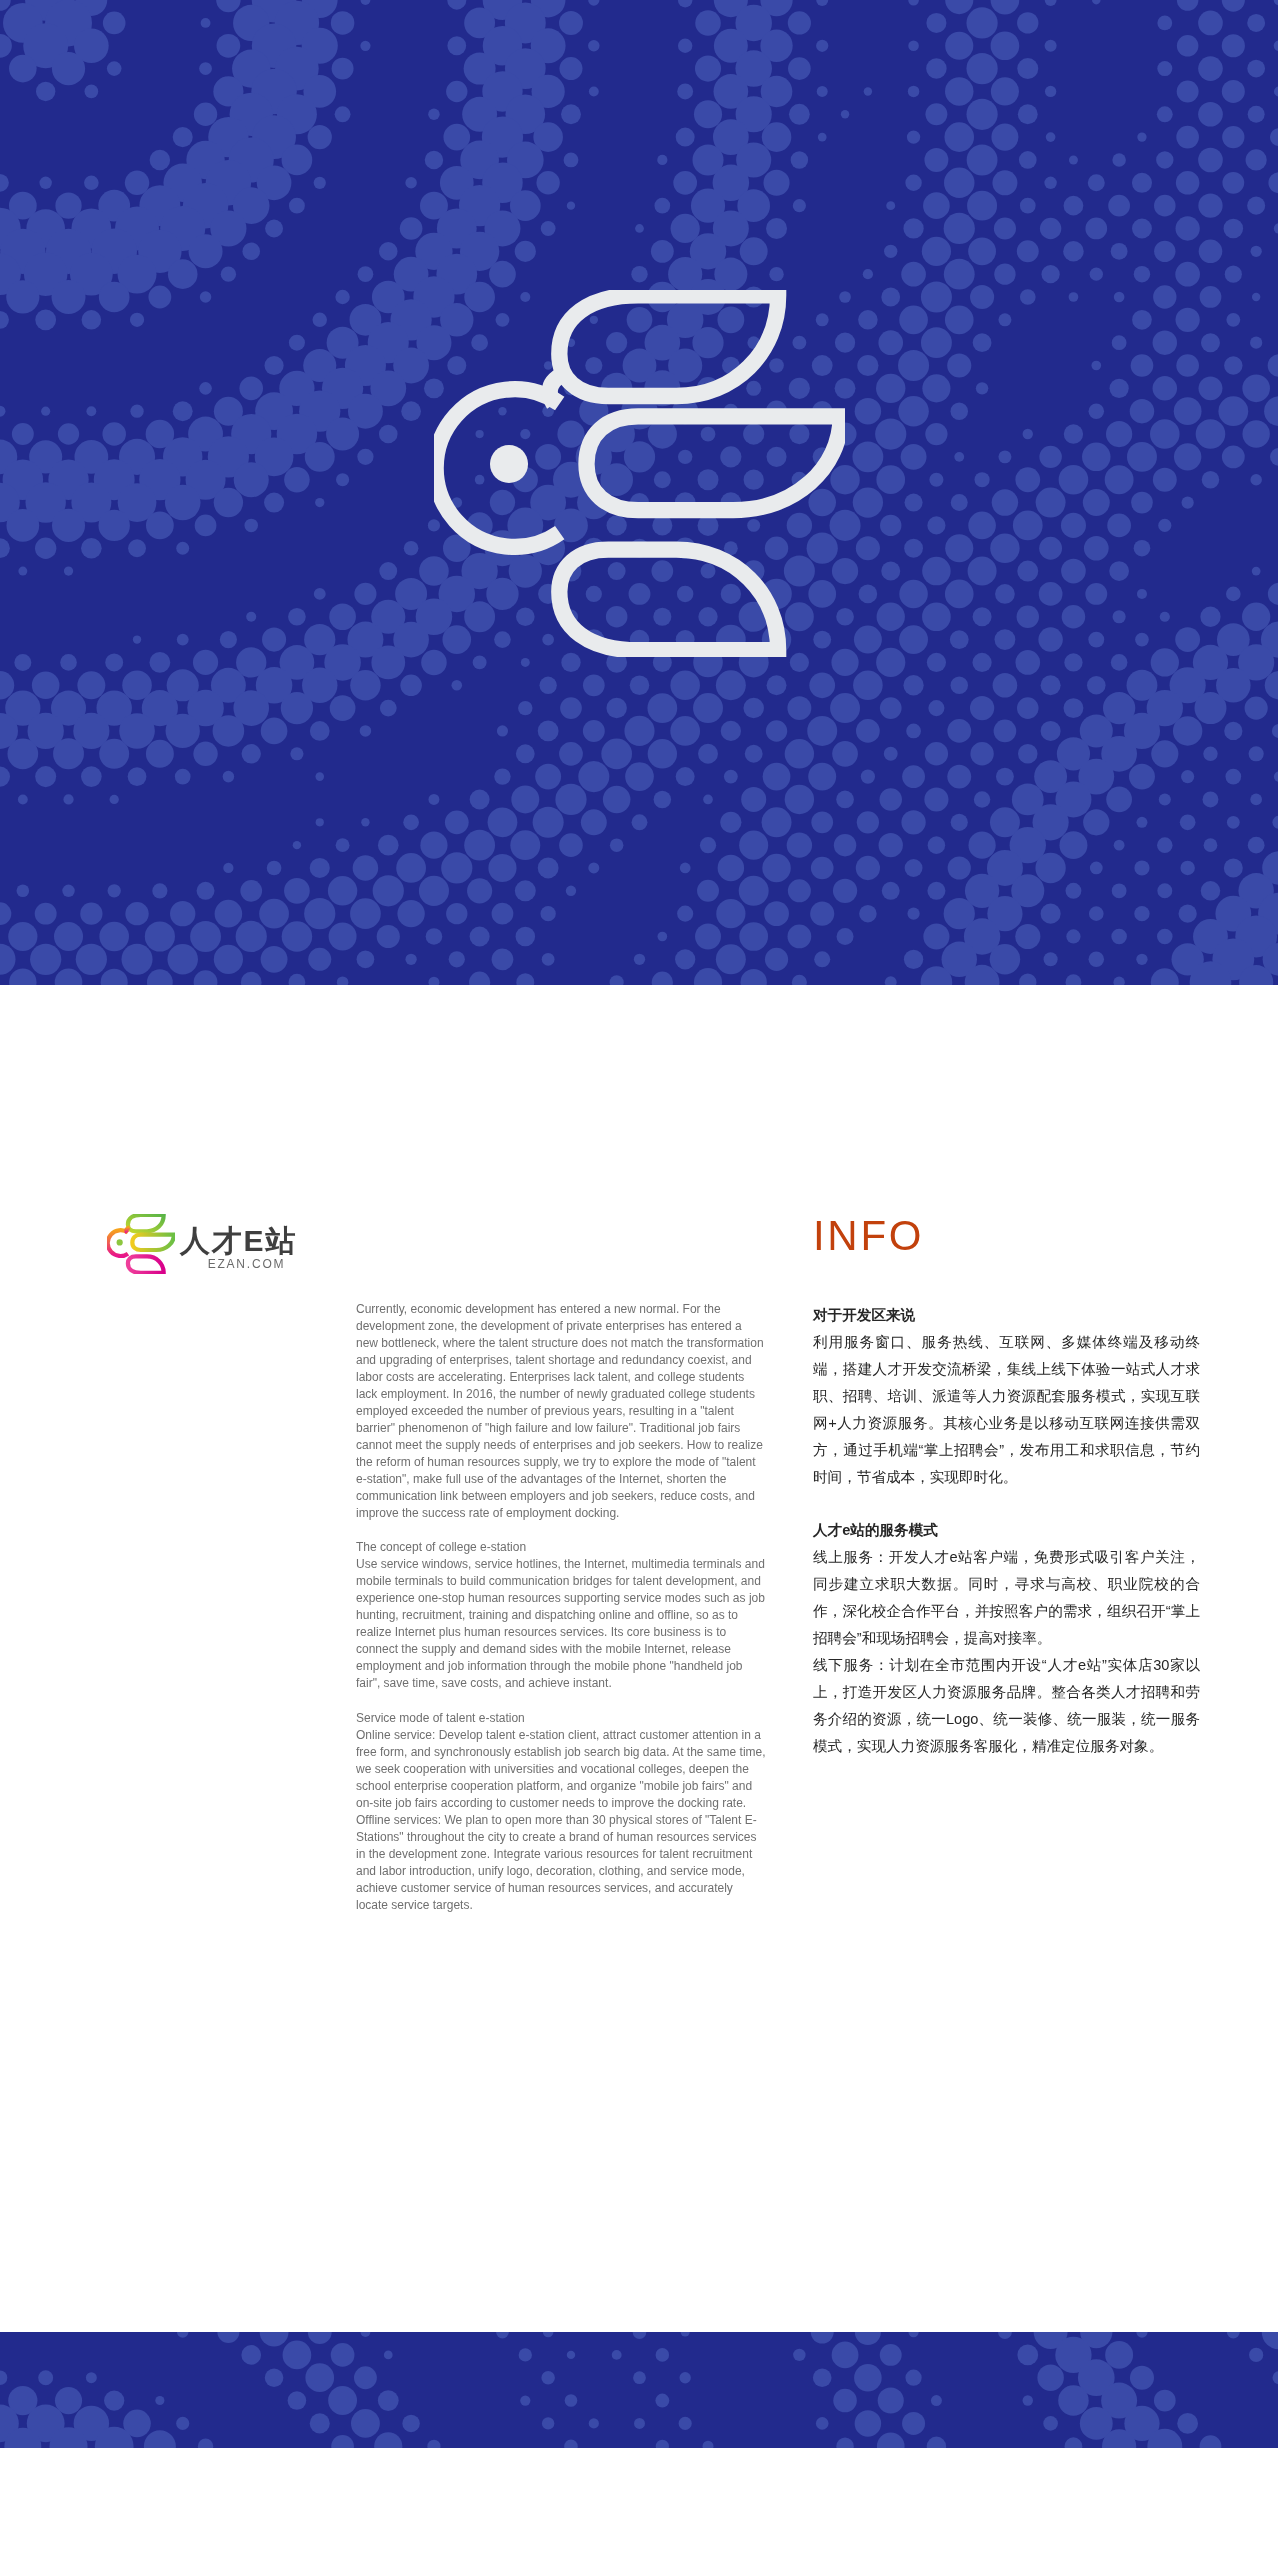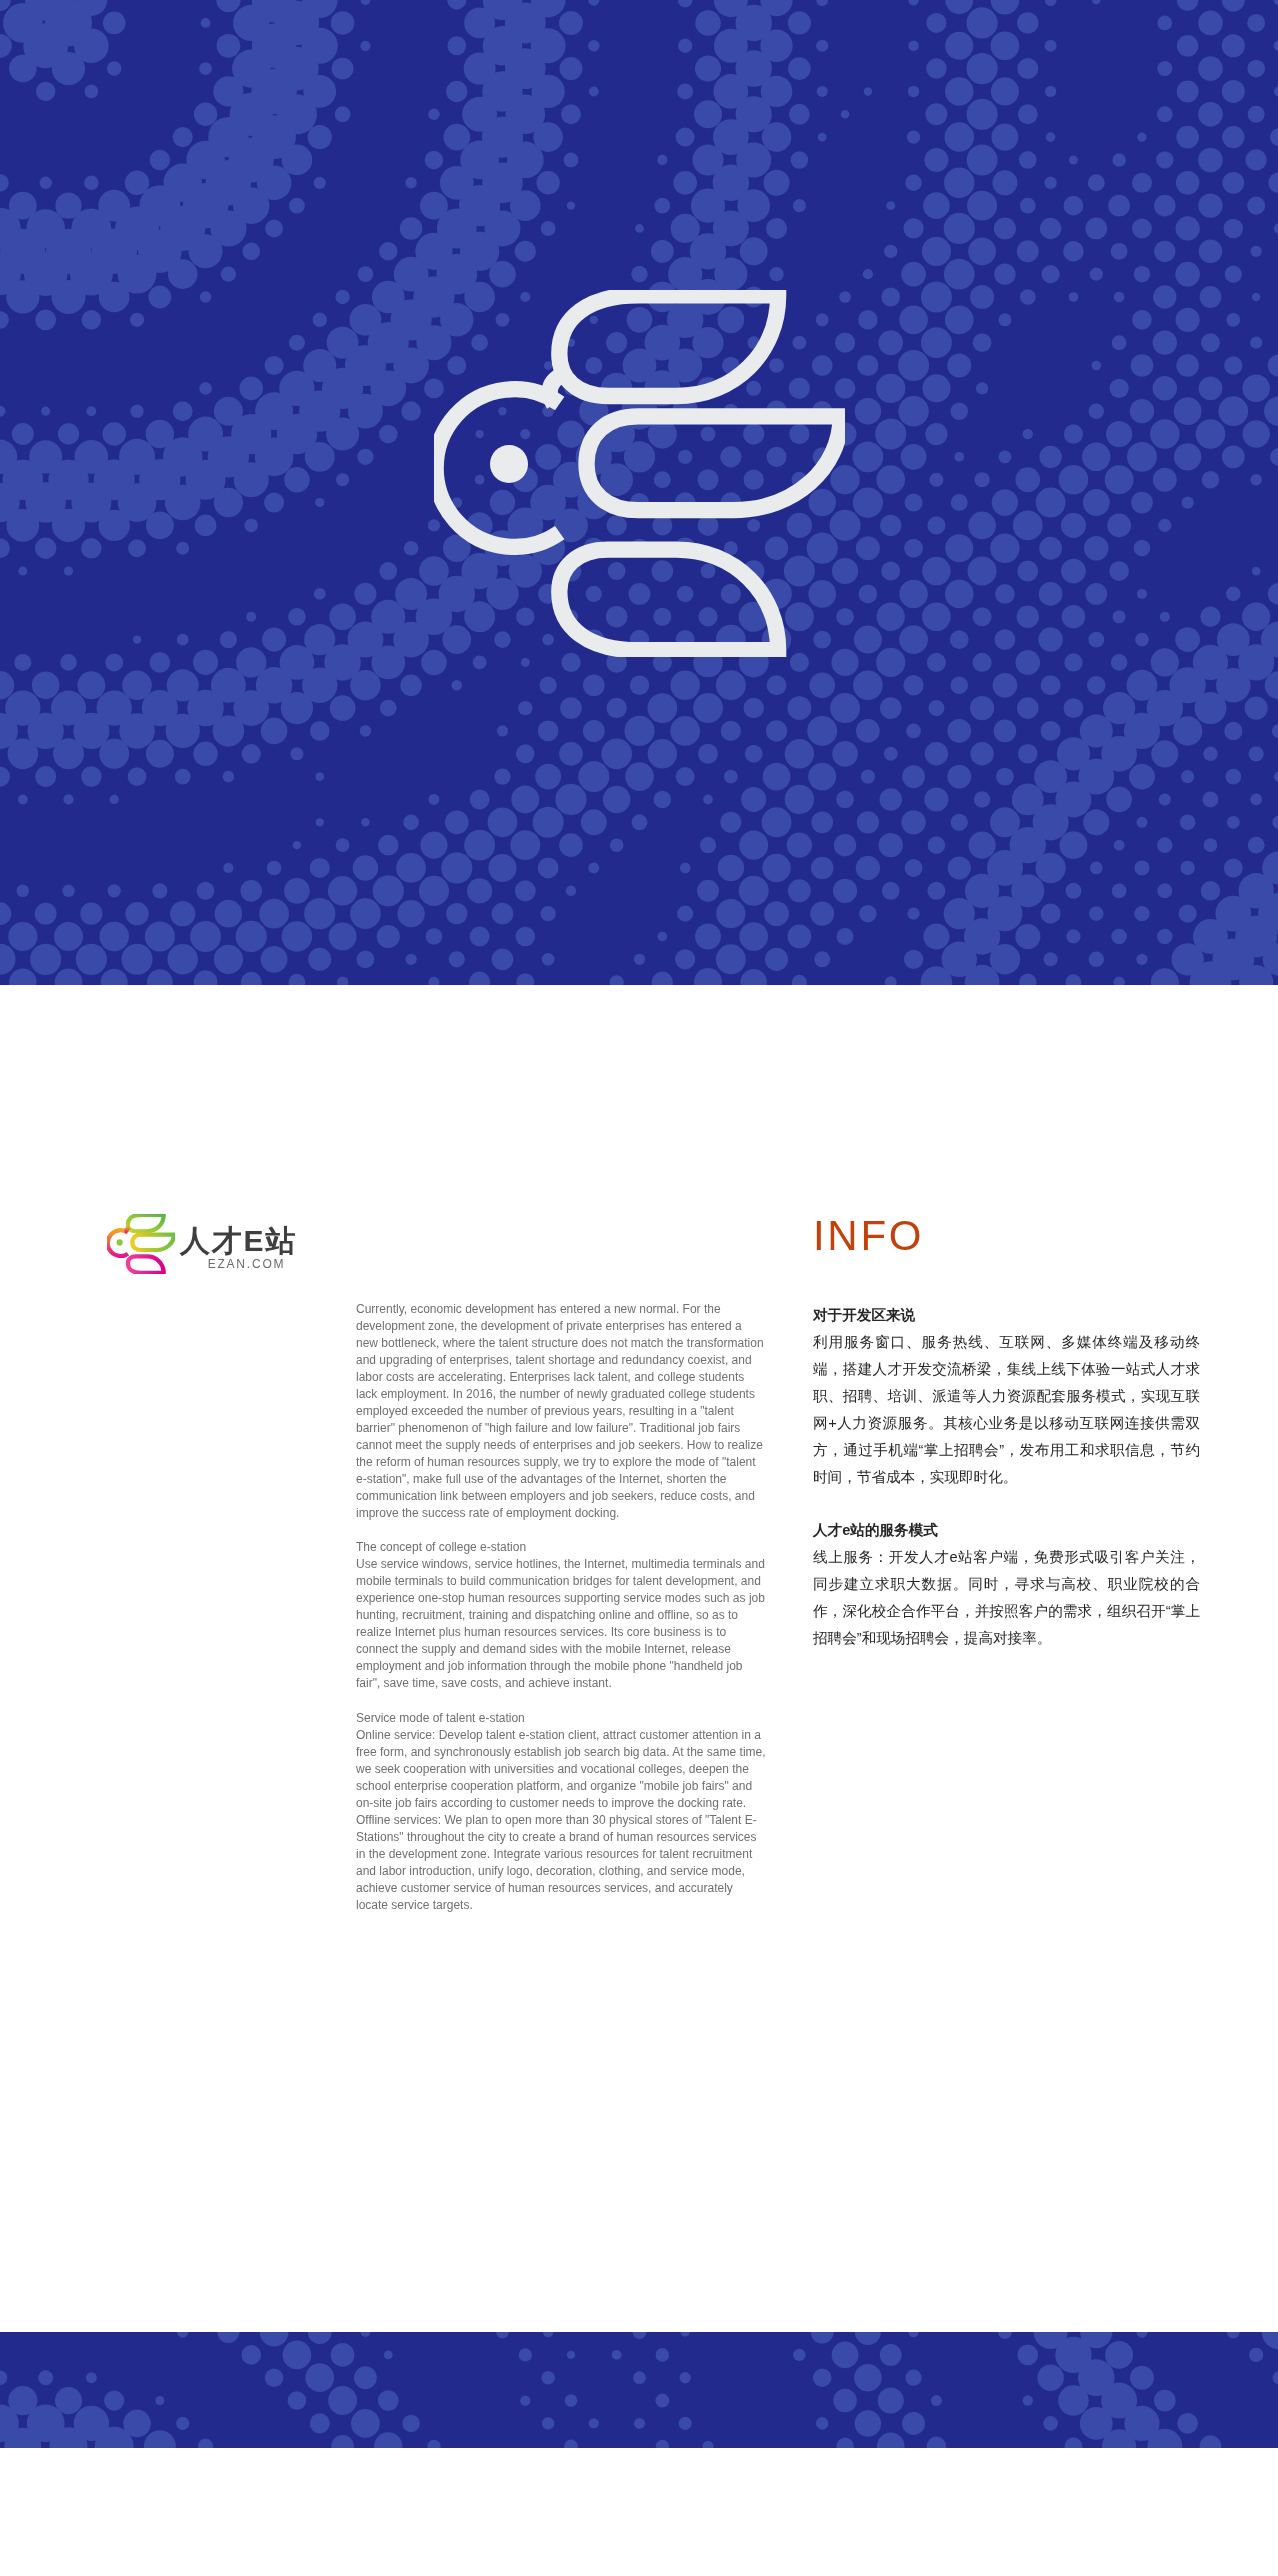--- a/index.html
+++ b/index.html
@@ -1288,20 +1288,21 @@
     <p>Offline services: We plan to open more than 30 physical stores of "Talent E-Stations" throughout the city to create a brand of human resources services in the development zone. Integrate various resources for talent recruitment and labor introduction, unify logo, decoration, clothing, and service mode, achieve customer service of human resources services, and accurately locate service targets.</p>
   </div>
 
   <div class="col-zh">
     <h1 class="info-heading">INFO</h1>
     <div class="zh-body">
       <p class="sec-title">对于开发区来说</p>
       <p>利用服务窗口、服务热线、互联网、多媒体终端及移动终端，搭建人才开发交流桥梁，集线上线下体验一站式人才求职、招聘、培训、派遣等人力资源配套服务模式，实现互联网+人力资源服务。其核心业务是以移动互联网连接供需双方，通过手机端“掌上招聘会”，发布用工和求职信息，节约时间，节省成本，实现即时化。</p>
       <p class="sec-title">人才e站的服务模式</p>
       <p>线上服务：开发人才e站客户端，免费形式吸引客户关注，同步建立求职大数据。同时，寻求与高校、职业院校的合作，深化校企合作平台，并按照客户的需求，组织召开“掌上招聘会”和现场招聘会，提高对接率。</p>
+      <p>线下服务：计划在全市范围内开设“人才e站”实体店30家以上，打造开发区人力资源服务品牌。整合各类人才招聘和劳务介绍的资源，统一Logo、统一装修、统一服装，统一服务模式，实现人力资源服务客服化，精准定位服务对象。</p>
     </div>
   </div>
 
   <div class="band band-bottom">
     <svg id="ht-bottom" class="halftone" width="1279" height="244" viewBox="0 0 1400 267">
         <g fill="#3a4aa8">
           <circle cx="125" cy="-25" r="5.5"></circle>
           <circle cx="175" cy="-25" r="9.3"></circle>
           <circle cx="225" cy="-25" r="13.8"></circle>
           <circle cx="275" cy="-25" r="15.8"></circle>

